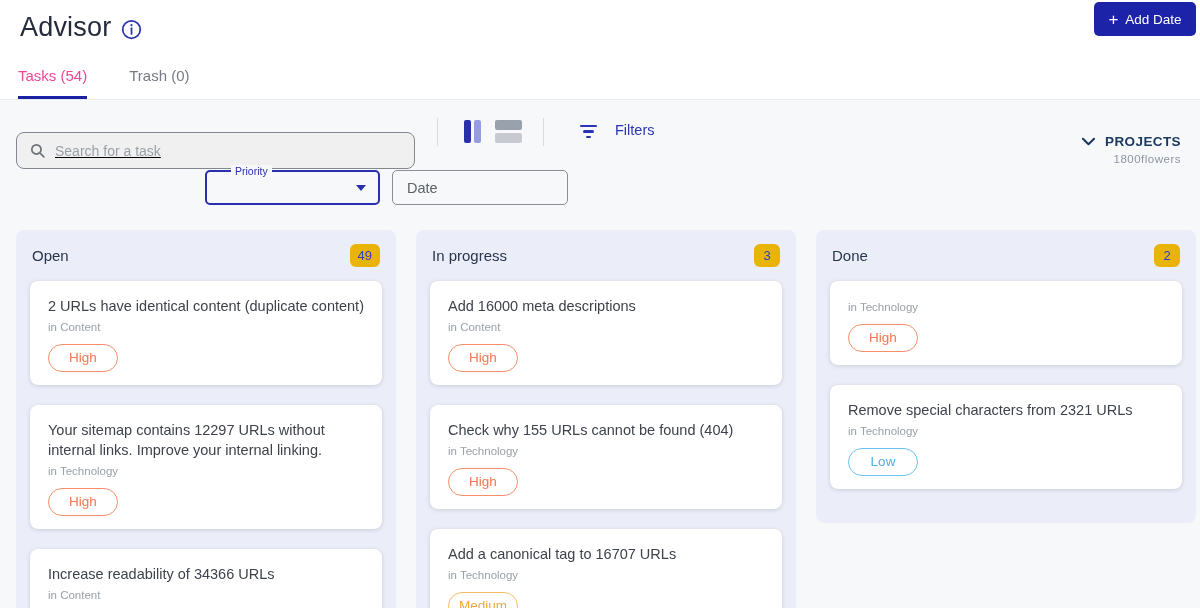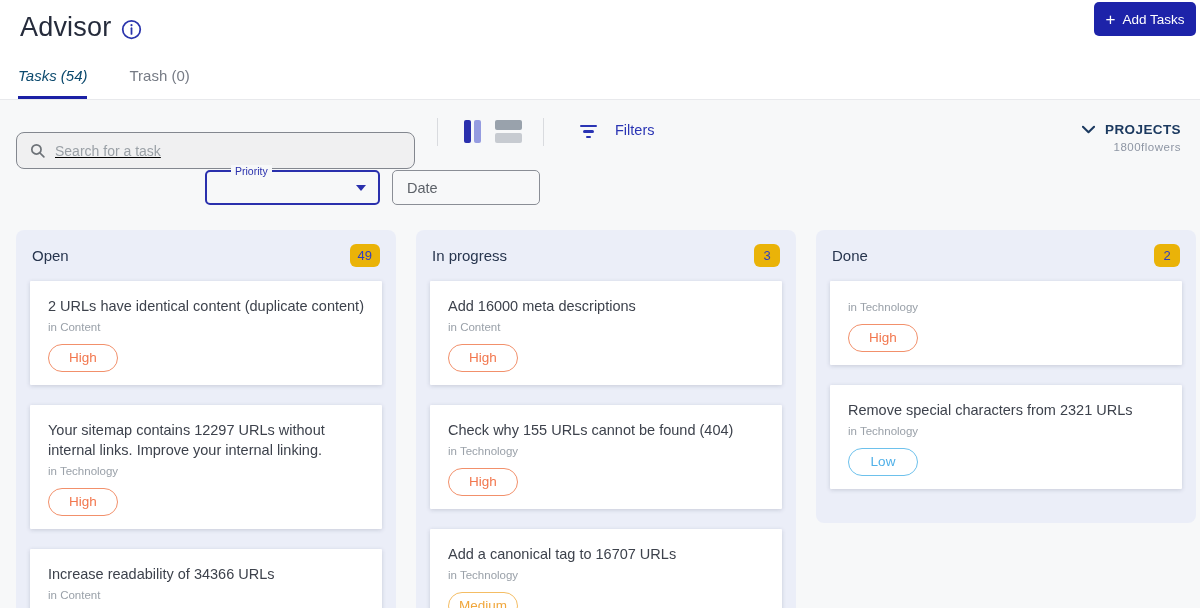--- a/index.html
+++ b/index.html
@@ -12,21 +12,21 @@
   .page-title { font-size:27px; font-weight:500; color:#252b3b; letter-spacing:.2px; }
   .info-icon { width:21px; height:21px; margin-top:3px; }
   .add-task-btn { position:absolute; top:2px; right:4px; width:102px; height:34px;
     background:#1d23a9; color:#fff; border:none; border-radius:5px; font-size:13.5px;
     font-family:inherit; display:flex; align-items:center; justify-content:center; gap:7px;
     cursor:pointer; }
   .add-task-btn .plus { font-size:17px; font-weight:400; line-height:1; }
 
   .tabs { position:absolute; left:18px; bottom:0; display:flex; gap:42px; }
   .tab { font-size:15px; padding-bottom:12px; cursor:pointer; }
-  .tab.active { color:#0c4a6e; border-bottom:3px solid #1b21a5;font-style:italic; }
+  .tab.active { color:#ec4899; border-bottom:3px solid #1b21a5; }
   .tab.inactive { color:#767b85; }
 
   
   .toolbar { position:relative; height:70px; }
   .search-box { position:absolute; left:16px; top:32px; width:399px; height:37px;
     border:1px solid #83878f; border-radius:8px; background:#f0f0f1;
     display:flex; align-items:center; padding:0 12px; gap:9px;text-decoration:underline; }
   .search-box input { border:none; outline:none; background:transparent; flex:1;
     font-size:14px; color:#3c4043; font-family:inherit; }
   .search-box input::placeholder { color:#9aa0a6; }
@@ -39,51 +39,51 @@
   .list-icon { display:flex; flex-direction:column; gap:3px; cursor:pointer; }
   .list-icon .row { width:27px; height:10px; border-radius:2px; }
   .list-icon .row.r1 { background:#99a2ac; }
   .list-icon .row.r2 { background:#c7cbd1; }
   .filters-btn { position:absolute; left:580px; top:22px; display:flex; align-items:flex-end;
     gap:18px; cursor:pointer; color:#2a34b4; }
   .funnel-icon { display:flex; flex-direction:column; align-items:center; gap:3px; }
   .funnel-icon span { display:block; height:2.5px; background:#2a34b4; border-radius:2px; }
   .funnel-icon .l1 { width:17px; } .funnel-icon .l2 { width:11px; } .funnel-icon .l3 { width:5px; }
   .filters-label { font-size:14.5px; font-weight:500; }
-  .projects { position:absolute; right:19px; top:22px; text-align:right; cursor:pointer; }
+  .projects { position:absolute; right:19px; top:34px; text-align:right; cursor:pointer; }
   .projects-top { display:flex; align-items:center; gap:10px; justify-content:flex-end; }
   .projects-label { font-size:13.5px; font-weight:700; color:#1c3a60; letter-spacing:.4px; }
   .project-name { font-size:11.5px; color:#8e96a4; letter-spacing:.5px; margin-top:4px; }
 
   
   .filter-row { position:relative; height:60px; }
   .f-field { position:absolute; top:0; height:35px; border-radius:5px; background:transparent;
     display:flex; align-items:center; padding:0 12px 0 14px; cursor:pointer; }
   .f-field .f-label { font-size:14.5px; color:#5d6269; }
   .f-field .caret { margin-left:auto; width:0; height:0; border-left:5px solid transparent;
     border-right:5px solid transparent; border-top:6px solid #5d6269; }
   .f-component { left:16px; width:178px; border:1px solid #8a8e96; }
   .f-priority { left:205px; width:175px; border:2px solid #2a30ad; }
   .f-priority .caret { border-top-color:#2a30ad; }
   .float-label { position:absolute; top:-7px; left:24px; font-size:10.5px; color:#2a30ad;
     background:#f7f8f9; padding:0 4px; font-weight:500; }
-  .f-date { left:392px; width:148px; border:1px solid #8a8e96; }
+  .f-date { left:392px; width:176px; border:1px solid #8a8e96; }
 
   
   .board { display:flex; gap:20px; padding:0 0 0 16px; align-items:flex-start;
     height:378px; overflow:hidden; }
   .column { width:380px; background:#ebeef8; border-radius:8px; flex-shrink:0; }
   .column.tall { height:560px; }
   .col-header { display:flex; align-items:center; justify-content:space-between;
     padding:14px 16px 12px 16px; }
   .col-name { font-size:15px; color:#27354e; font-weight:500; }
   .col-count { background:#eab308; color:#2e3ec3; font-size:13px; font-weight:500;
     border-radius:6px; padding:4px 8px; min-width:26px; text-align:center; }
   .cards { padding:2px 14px 14px 14px; }
-  .card { background:#fff; border-radius:1px; box-shadow:0 1px 4px rgba(40,50,80,.18);
+  .card { background:#fff; border-radius:8px; box-shadow:0 1px 4px rgba(40,50,80,.18);
     padding:15px 18px 13px 18px; margin-bottom:20px; cursor:pointer; }
   .card-title { font-size:14.5px; color:#3d424c; line-height:1.38; }
   .card-cat { font-size:11.5px; color:#9aa1a9; margin-top:5px; }
   .pill { display:inline-block; margin-top:11px; padding:5px 0 6px 0; width:70px; text-align:center;
     border-radius:16px; font-size:13.5px; font-weight:500; border:1.5px solid; }
   .pill.high { color:#f2774e; border-color:#f2906b; }
   .pill.medium { color:#f0a73d; border-color:#f4bd64; }
   .pill.low { color:#4badе8; }
   .pill.low { color:#4fb0e8; border-color:#6dc1ec; }
 </style>
@@ -94,21 +94,21 @@
   <div class="title-row">
     <div class="page-title">Advisor</div>
     <svg class="info-icon" viewBox="0 0 24 24" fill="none" stroke="#2a34ac" stroke-width="2">
       <circle cx="12" cy="12" r="10"></circle>
       <line x1="12" y1="10.5" x2="12" y2="17" stroke-linecap="round"></line>
       <circle cx="12" cy="7" r="1.2" fill="#2a34ac" stroke="none"></circle>
     </svg>
   </div>
   <button class="add-task-btn">
     <span class="plus">+</span>
-    <span>Add Tasks</span>
+    <span>Add Date</span>
   </button>
   <nav class="tabs">
     <div class="tab active">Tasks (54)</div>
     <div class="tab inactive">Trash (0)</div>
   </nav>
 </header>
 
 <section class="toolbar">
   <div class="search-box">
     <svg width="17" height="17" viewBox="0 0 24 24" fill="none" stroke="#6d7278" stroke-width="2.4">

